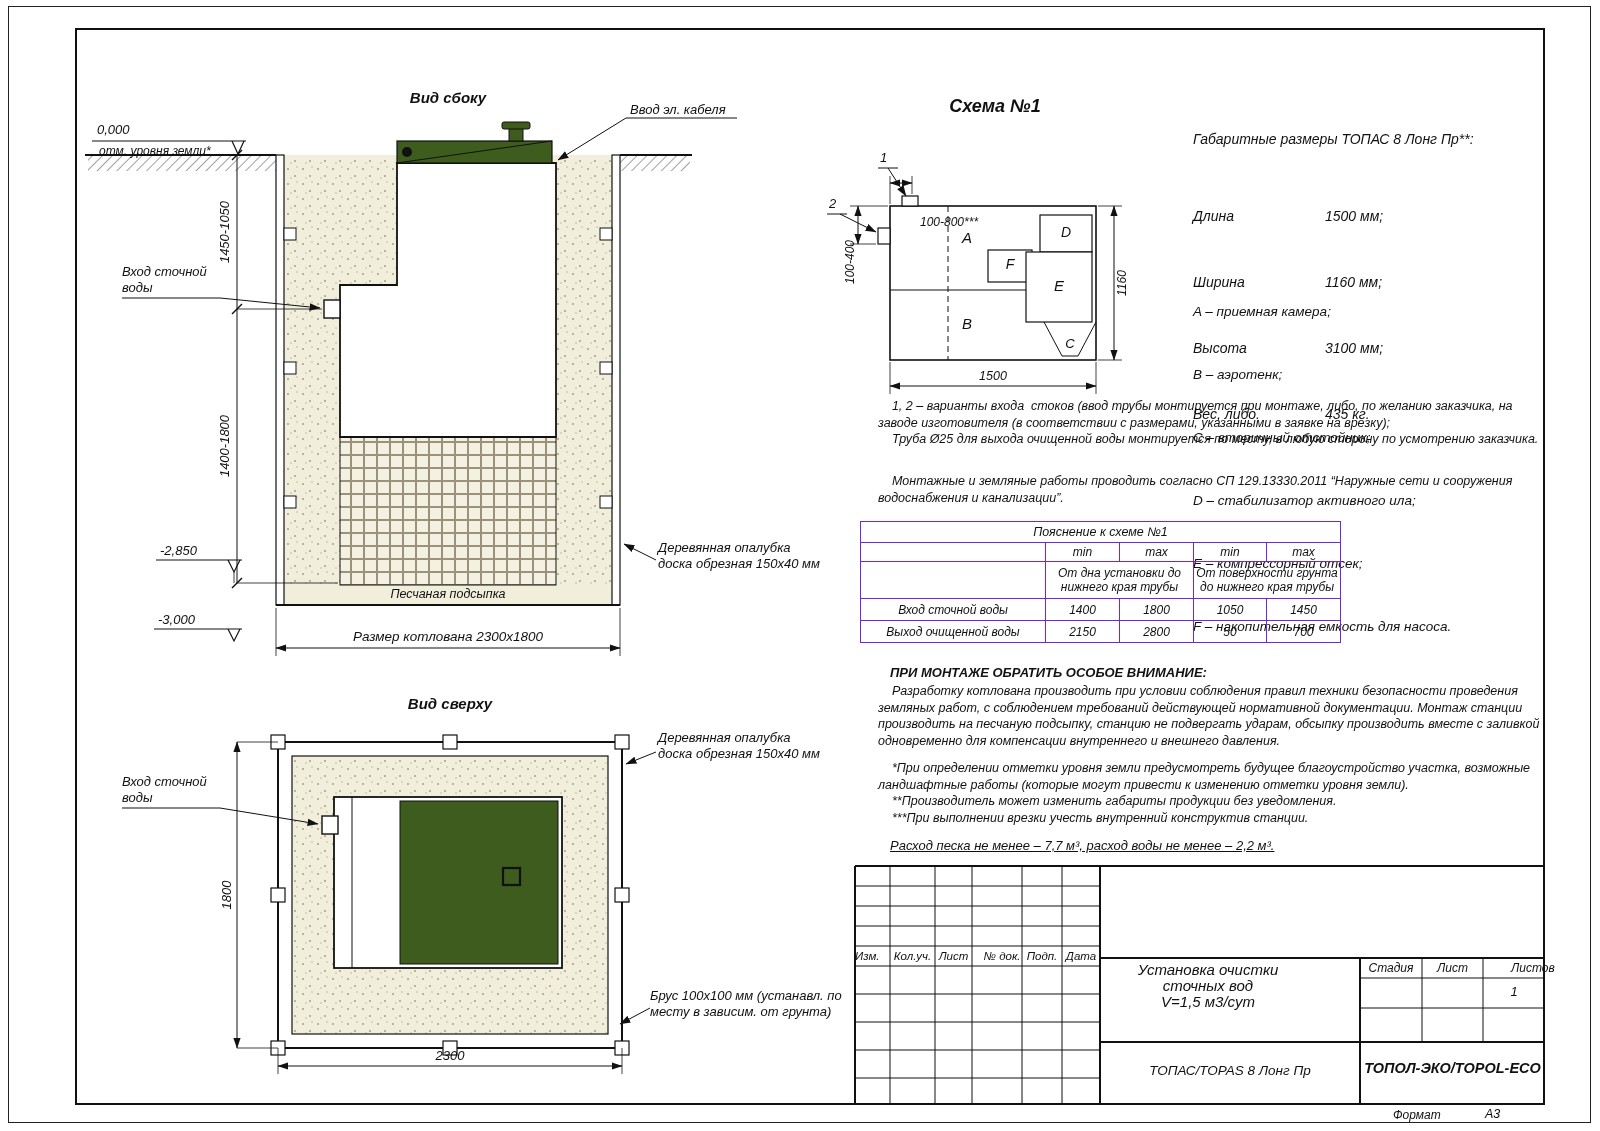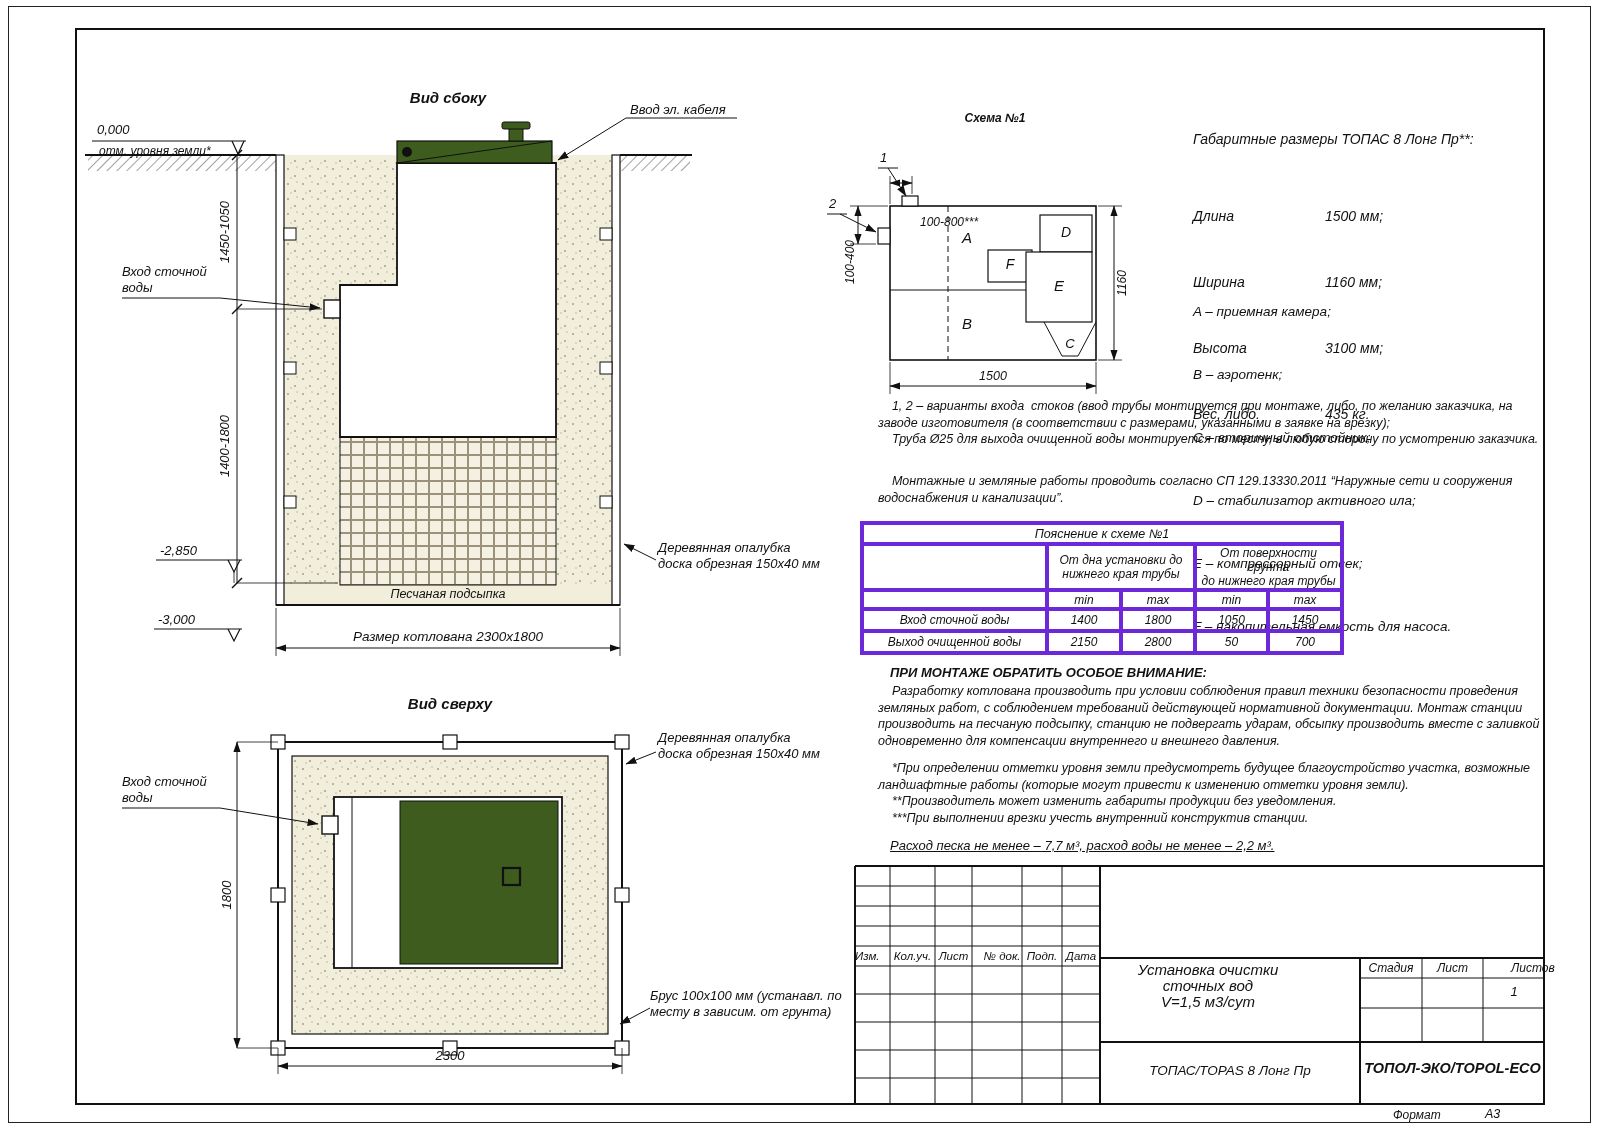--- a/index.html
+++ b/index.html
@@ -10,21 +10,21 @@
   .inner-frame { position: absolute; left: 75px; top: 28px; width: 1470px; height: 1077px; border: 2px solid #111; }
   .canvas { position: absolute; left: 0; top: 0; }
   .lb { position: absolute; font-style: italic; color: #111; white-space: pre-wrap; font-size: 13px; line-height: 16px; }
   .vt { position: absolute; transform: translate(-50%,-50%) rotate(-90deg); white-space: nowrap; font-style: italic; color: #111; font-size: 13px; }
   .c { text-align: center; }
   .b { font-weight: bold; }
   .u { text-decoration: underline; }
   .para { font-size: 12.5px; line-height: 16.5px; width: 665px; }
   .dim-row .dim-label { display: inline-block; width: 132px; }
   .note-table { position: absolute; left: 860px; top: 521px; border-collapse: collapse; table-layout: fixed; font-style: italic; font-size: 12px; color: #111; }
-  .note-table td { border: 4px solid #6d28d9; text-align: center; vertical-align: middle; padding: 0 2px; white-space: pre-line; line-height: 14px; }
+  .note-table td { border: 1px solid #6d28d9; text-align: center; vertical-align: middle; padding: 0 2px; white-space: pre-line; line-height: 14px; }
   .note-table .tt { font-size: 12.5px; }
   .stamp-txt { position: absolute; font-style: italic; color: #111; text-align: center; white-space: pre-line; }
 </style>
 </head>
 <body>
 
 <div class="sheet">
 
   <div class="outer-frame"></div>
   <div class="inner-frame"></div>
@@ -217,21 +217,21 @@
   <div class="lb c b" style="left:385px; top:696px; width:130px; font-size:15px;">Вид сверху</div>
   <div class="lb" style="left:122px; top:774px;">Вход сточной
 воды</div>
   <div class="lb" style="left:658px; top:730px;">Деревянная опалубка
 доска обрезная 150х40 мм</div>
   <div class="lb" style="left:650px; top:988px;">Брус 100х100 мм (устанавл. по
 месту в зависим. от грунта)</div>
   <div class="vt" style="left:226px; top:895px;">1800</div>
   <div class="lb c" style="left:278px; top:1048px; width:344px;">2300</div>
 
-  <div class="lb c b" style="left:930px; top:110px; width:130px; font-size:12px;font-style:italic;">Схема №1</div>
+  <div class="lb c b" style="left:930px; top:98px; width:130px; font-size:18px;font-style:italic;">Схема №1</div>
   <div class="lb" style="left:880px; top:150px;">1</div>
   <div class="lb" style="left:829px; top:196px;">2</div>
   <div class="lb" style="left:920px; top:174px; font-size:12px;margin-top:40px;">100-800***</div>
   <div class="vt" style="left:850px; top:262px; font-size:12px;">100-400</div>
   <div class="lb c" style="left:890px; top:368px; width:206px; font-size:12.5px;">1500</div>
   <div class="vt" style="left:1122px; top:283px; font-size:12px;">1160</div>
   <div class="lb c" style="left:955px; top:230px; width:24px; font-size:15px;">A</div>
   <div class="lb c" style="left:955px; top:316px; width:24px; font-size:15px;">B</div>
   <div class="lb c" style="left:1058px; top:336px; width:24px; font-size:13px;">C</div>
   <div class="lb c" style="left:1054px; top:224px; width:24px; font-size:14px;">D</div>
@@ -276,33 +276,33 @@
         <col style="width:185px">
         <col style="width:74px">
         <col style="width:74px">
         <col style="width:73px">
         <col style="width:74px">
       </colgroup>
     <tbody>
         <tr style="height:21px;">
           <td colspan="5" class="tt">Пояснение к схеме №1</td>
         </tr>
+    <tr style="height:19px;">
+      <td></td>
+      <td>min</td>
+      <td>max</td>
+      <td>min</td>
+      <td>max</td>
+    </tr>
     <tr style="height:37px;">
       <td></td>
       <td colspan="2">От дна установки до
 нижнего края трубы</td>
       <td colspan="2">От поверхности грунта
 до нижнего края трубы</td>
-    </tr>
-    <tr style="height:19px;">
-      <td></td>
-      <td>min</td>
-      <td>max</td>
-      <td>min</td>
-      <td>max</td>
     </tr>
     <tr style="height:22px;">
       <td>Вход сточной воды</td>
       <td>1400</td>
       <td>1800</td>
       <td>1050</td>
       <td>1450</td>
     </tr>
     <tr style="height:22px;">
       <td>Выход очищенной воды</td>

